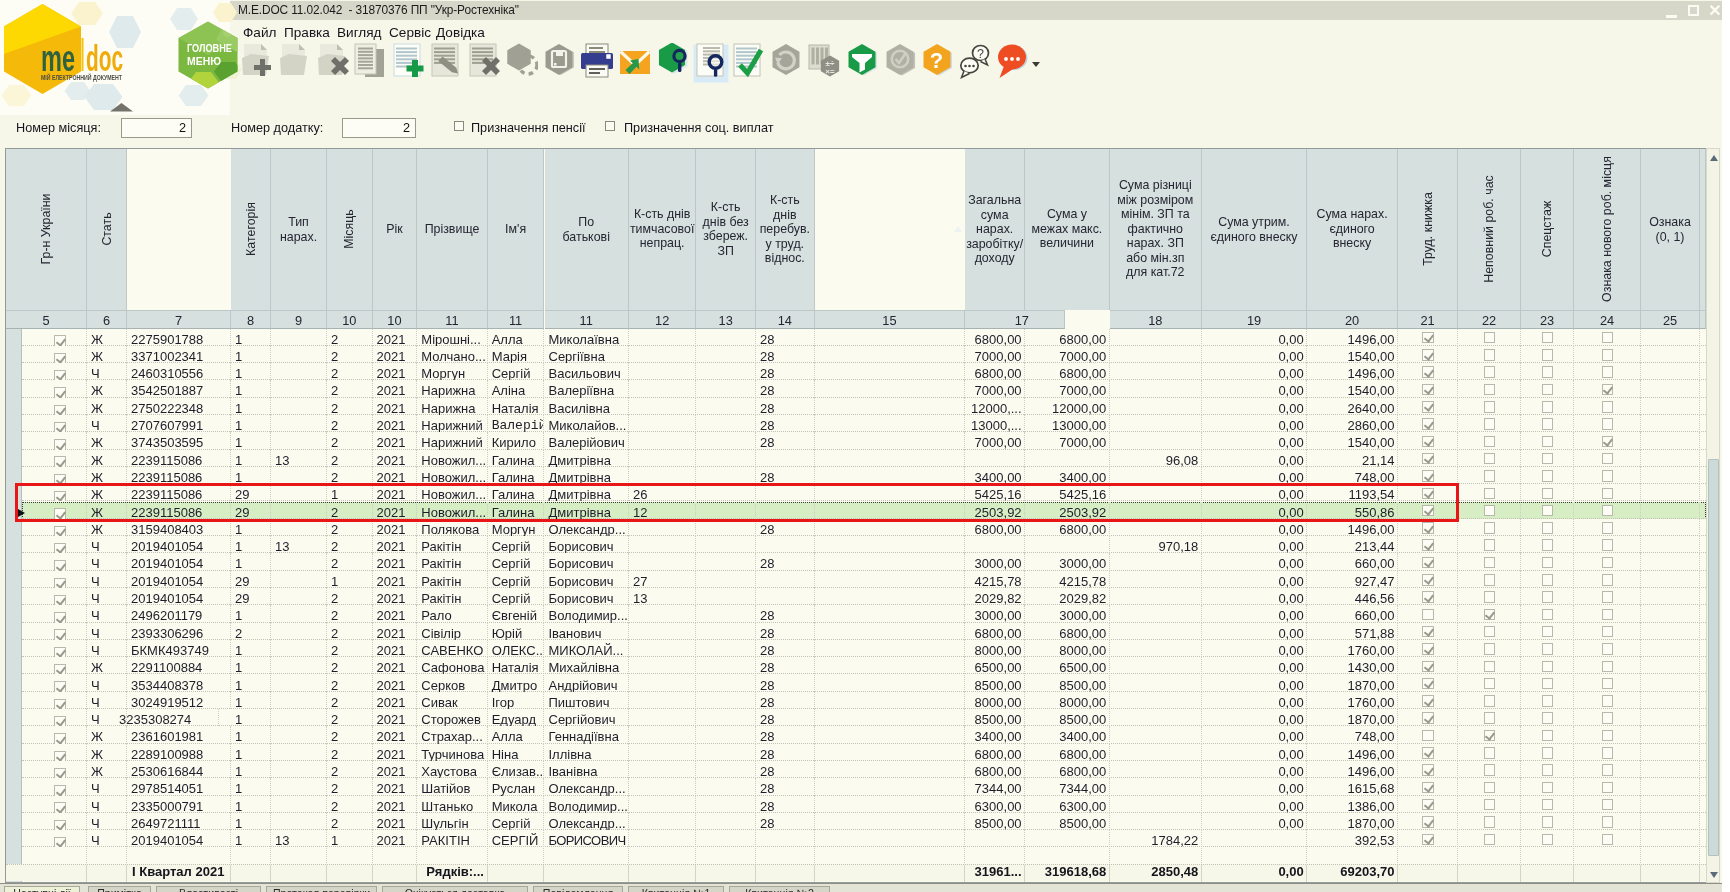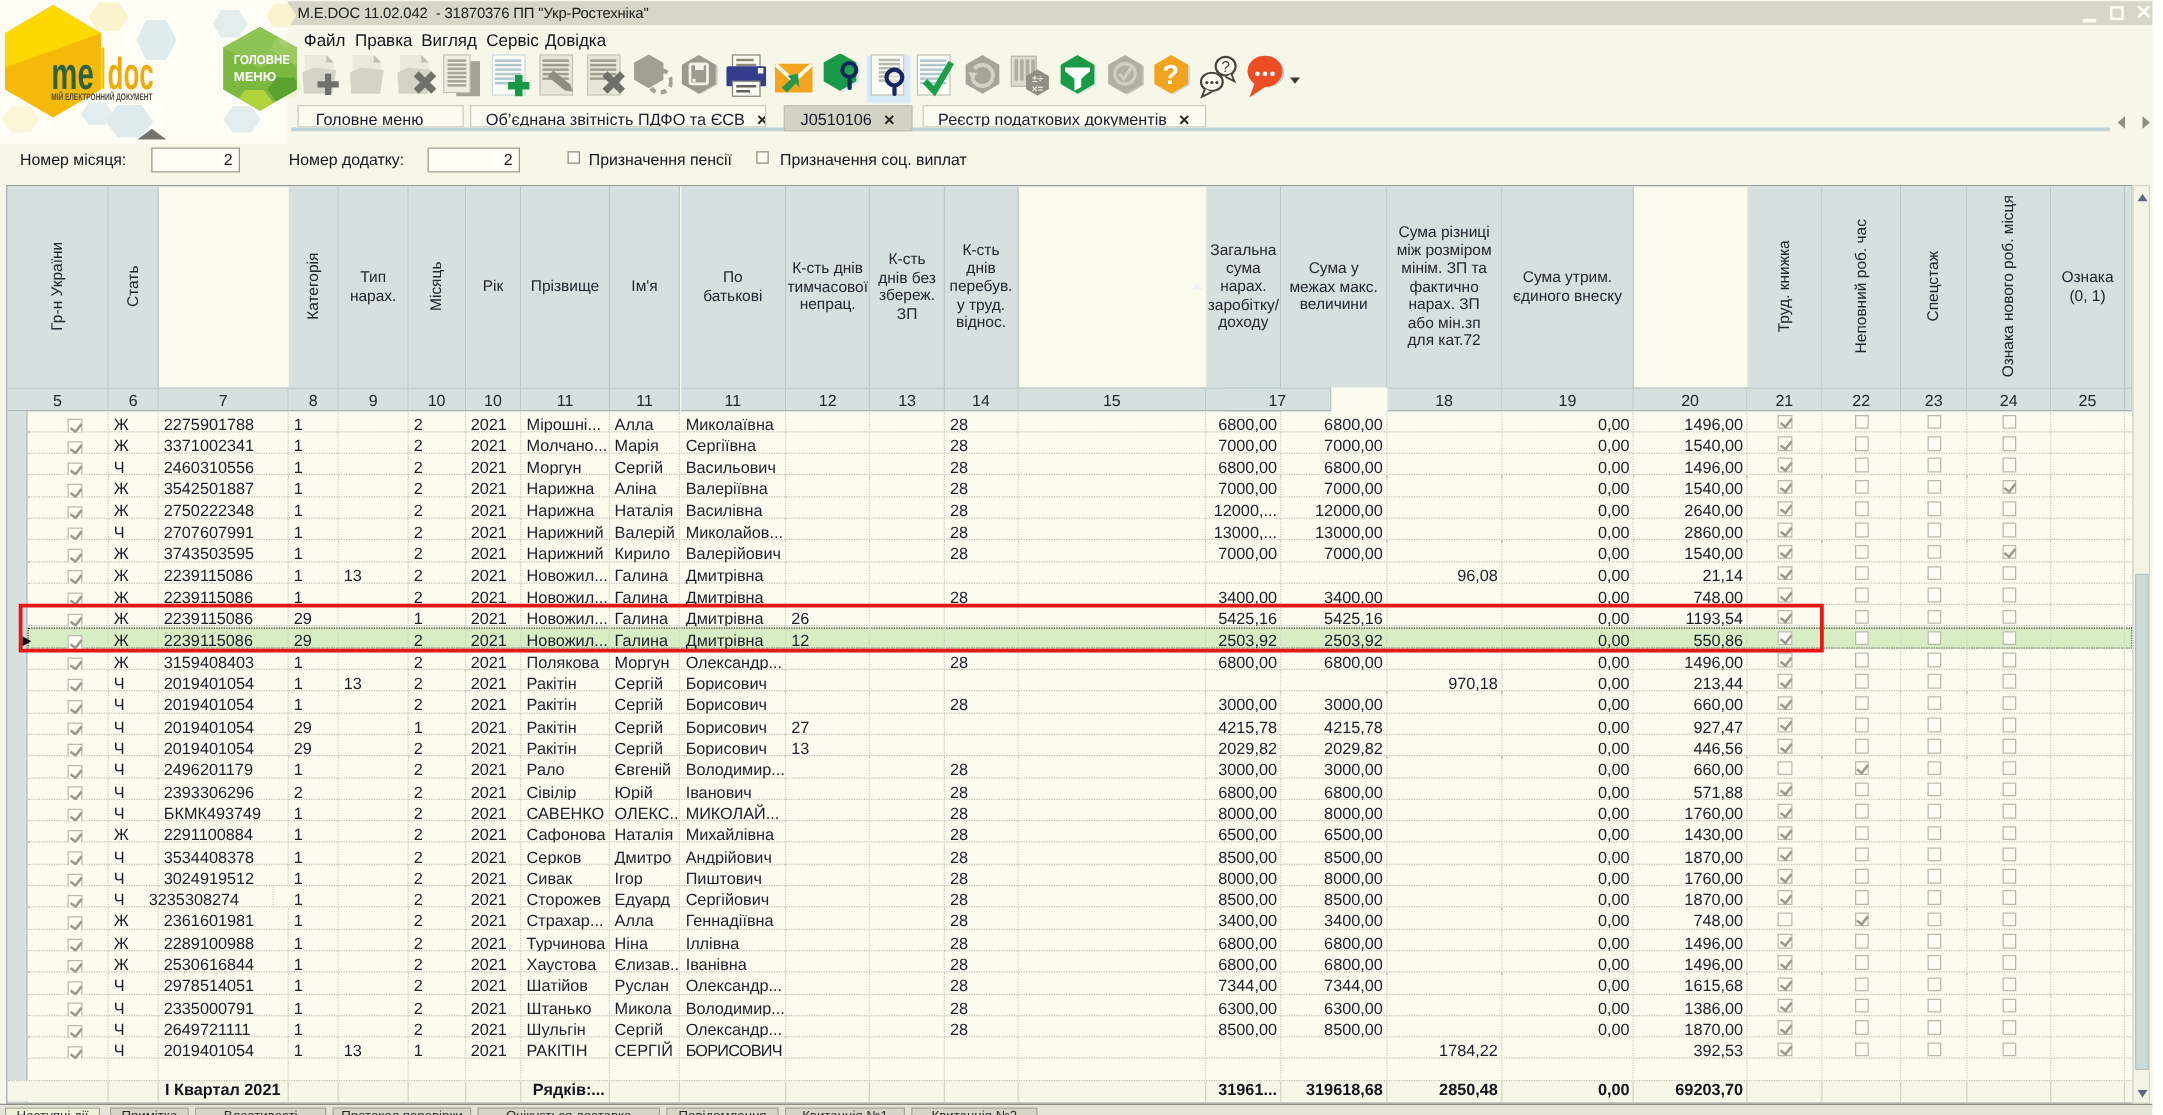--- a/index.html
+++ b/index.html
@@ -300,29 +300,20 @@
           <ellipse cx="17" cy="15" rx="13.5" ry="12" fill="#bcd2d8"></ellipse>
           <ellipse cx="15" cy="14" rx="14" ry="12.5" fill="#ee4d24"></ellipse>
           <path d="M7 23 L2.5 35 L16 26 Z" fill="#ee4d24"></path>
           <circle cx="9" cy="16" r="1.9" fill="#fff"></circle>
           <circle cx="15" cy="16" r="1.9" fill="#fff"></circle>
           <circle cx="21" cy="16" r="1.9" fill="#fff"></circle>
         </svg>
       </div>
       <div style="position:absolute;left:1032px;top:19px;width:0;height:0;border-left:4px solid transparent;border-right:4px solid transparent;border-top:5px solid #3a3a34"></div>
     </div>
-    <div id="tabrow">
-      <div id="tabline"></div>
-      <div class="tab" style="left:238.3px;width:132.7px;padding-right:18px;">Головне меню</div>
-      <div class="tab" style="left:375.7px;width:237.3px;padding-left:12px;">Об’єднана звітність ПДФО та ЄСВ<span class="x">✕</span></div>
-      <div class="tab act" style="left:627px;width:102.60000000000002px;">J0510106<span class="x">✕</span></div>
-      <div class="tab" style="left:737.5px;width:227.70000000000005px;">Реєстр податкових документів<span class="x">✕</span></div>
-      <div class="tsa" style="left:1694px;border-right:6px solid #8f8f83"></div>
-      <div class="tsa" style="left:1714px;border-left:6px solid #8f8f83"></div>
-    </div>
     <div id="filters">
       <span class="lab" style="left:16px">Номер місяця:</span>
       <div class="finput" style="left:121px;width:71px;top:10.5px">2</div>
       <span class="lab" style="left:231px">Номер додатку:</span>
       <div class="finput" style="left:342px;width:74px;top:10.5px">2</div>
       <span class="fcb" style="left:454px;top:14px"></span>
       <span class="lab" style="left:471px">Призначення пенсії</span>
       <span class="fcb" style="left:605px;top:14px"></span>
       <span class="lab" style="left:624px">Призначення соц. виплат</span>
     </div>
@@ -367,20 +358,23 @@
         <div class="ht">Загальна<br>сума<br>нарах.<br>заробітку/<br>доходу</div>
       </div>
       <div class="hc" style="left:1019.1px;width:84.7px">
         <div class="ht">Сума у<br>межах макс.<br>величини</div>
       </div>
       <div class="hc" style="left:1103.8px;width:92.0px">
         <div class="ht">Сума різниці<br>між розміром<br>мінім. ЗП та<br>фактично<br>нарах. ЗП<br>або мін.зп<br>для кат.72</div>
       </div>
       <div class="hc" style="left:1195.8px;width:105.4px">
         <div class="ht">Сума утрим.<br>єдиного внеску</div>
+      </div>
+      <div class="hc" style="left:1301.2px;width:90.8px">
+        <div class="ht">Сума нарах.<br>єдиного<br>внеску</div>
       </div>
       <div class="hc" style="left:1392.0px;width:60.0px">
         <div class="hv">Труд. книжка</div>
       </div>
       <div class="hc" style="left:1452.0px;width:63.0px">
         <div class="hv">Неповний роб. час</div>
       </div>
       <div class="hc" style="left:1515.0px;width:53.0px">
         <div class="hv">Спецстаж</div>
       </div>
@@ -596,21 +590,21 @@
       </div>
       <div class="row" style="top:266.5px">
         <i class="lt" style="left:0.0px;width:65.0px"><span class="cb on" style="position:relative;left:28px;display:inline-block"></span></i>
         <i class="lt" style="left:65.0px;width:40.0px;">Ч</i>
         <i class="lt" style="left:105.0px;width:104.0px;">2707607991</i>
         <i class="lt" style="left:209.0px;width:40.0px;">1</i>
         <i class="lt" style="left:249.0px;width:56.0px;"></i>
         <i class="lt" style="left:305.0px;width:45.5px;">2</i>
         <i class="lt" style="left:350.5px;width:44.8px;">2021</i>
         <i class="lt" style="left:395.3px;width:70.4px;">Нарижний</i>
-        <i class="lt" style="left:465.7px;width:56.8px;">Валерій</i>
+        <i class="lt" style="left:465.7px;width:56.8px;font-family:Liberation Mono, monospace;">Валерій</i>
         <i class="lt" style="left:522.5px;width:84.5px;">Миколайов...</i>
         <i class="lt" style="left:607.0px;width:67.3px;"></i>
         <i class="lt" style="left:674.3px;width:59.7px;"></i>
         <i class="lt" style="left:734.0px;width:58.6px;">28</i>
         <i class="lt" style="left:792.6px;width:150.7px;"></i>
         <i class="rt" style="left:943.3px;width:59.8px;">13000,...</i>
         <i class="rt" style="left:1003.1px;width:84.7px;">13000,00</i>
         <i class="rt" style="left:1087.8px;width:92.0px;"></i>
         <i class="rt" style="left:1179.8px;width:105.4px;">0,00</i>
         <i class="rt" style="left:1285.2px;width:90.8px;">2860,00</i>

